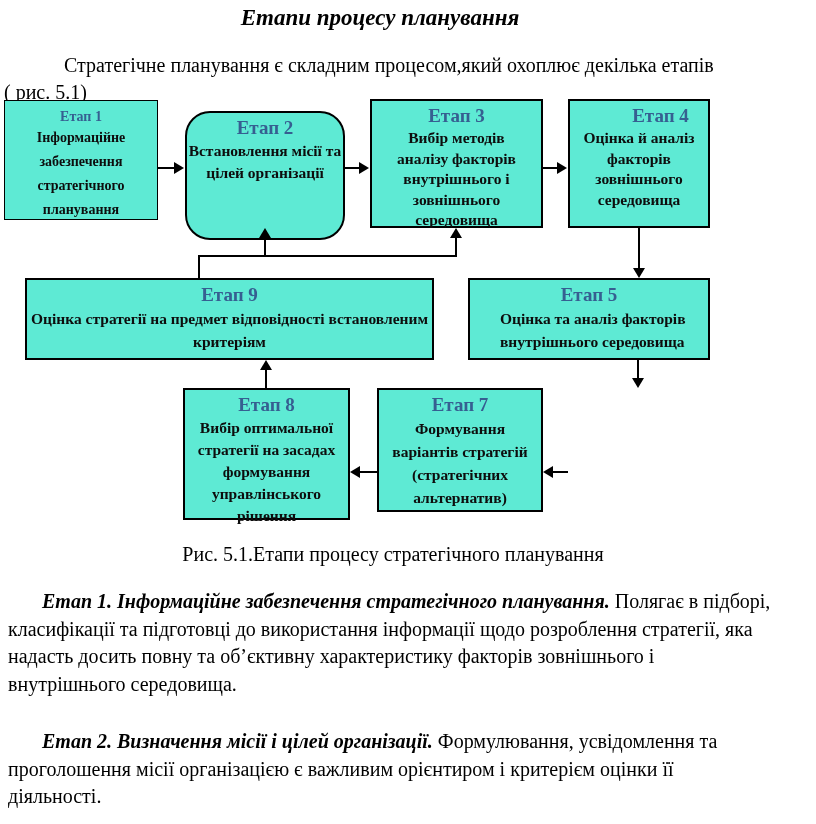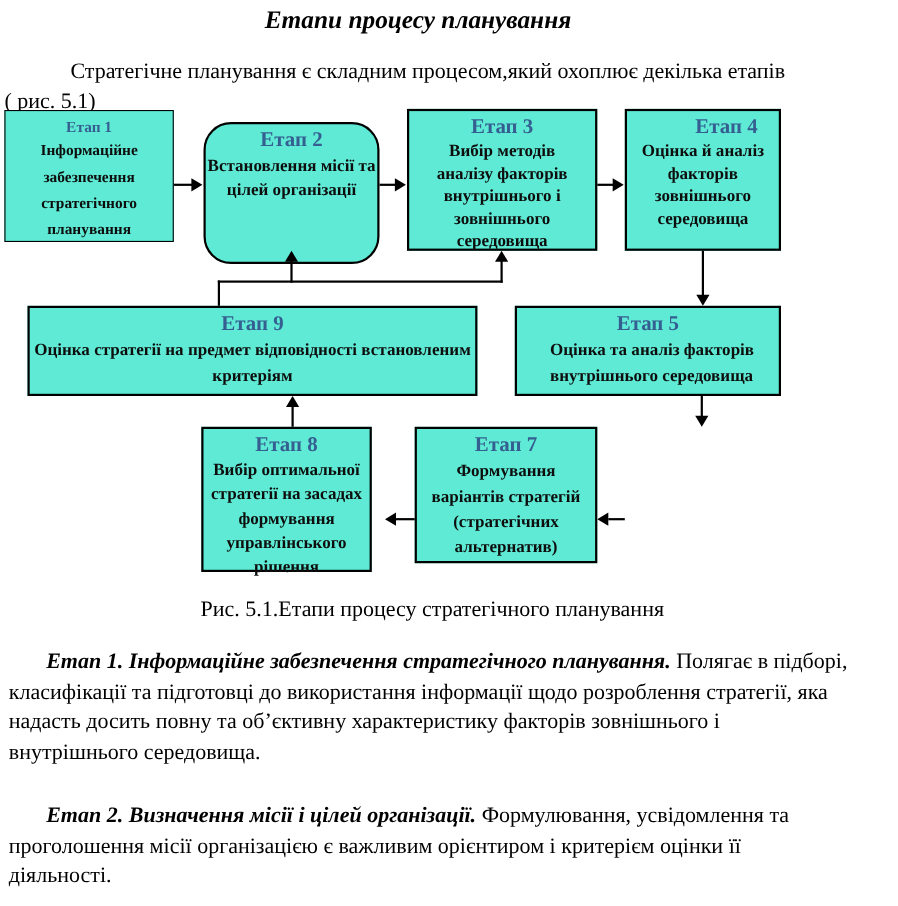--- a/index.html
+++ b/index.html
@@ -84,21 +84,21 @@
       <div class="num" style="color: rgb(54, 95, 145);">Етап 9</div>
       <div class="btext">Оцінка стратегії на предмет відповідності встановленим
 критеріям</div>
     </div>
     <div class="dbox b5" style="left:468px;top:183px;width:242px;height:82px;">
       <div class="num" style="color: rgb(54, 95, 145);">Етап 5</div>
       <div class="btext">Оцінка та аналіз факторів
 внутрішнього середовища</div>
     </div>
 
-    <div class="dbox b8" style="left:183px;top:293px;width:155px;height:132px;">
+    <div class="dbox b8" style="left:183px;top:293px;width:167px;height:132px;">
       <div class="num" style="color: rgb(54, 95, 145);">Етап 8</div>
       <div class="btext">Вибір оптимальної
 стратегії на засадах
 формування
 управлінського
 рішення</div>
     </div>
     <div class="dbox b7" style="left:377px;top:293px;width:166px;height:124px;">
       <div class="num" style="color: rgb(54, 95, 145);">Етап 7</div>
       <div class="btext">Формування

